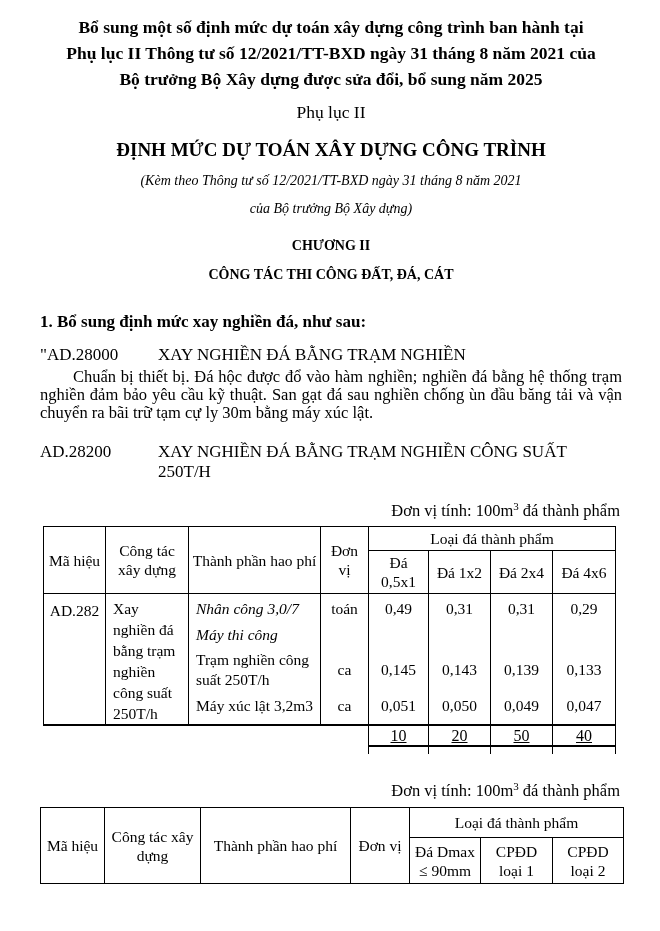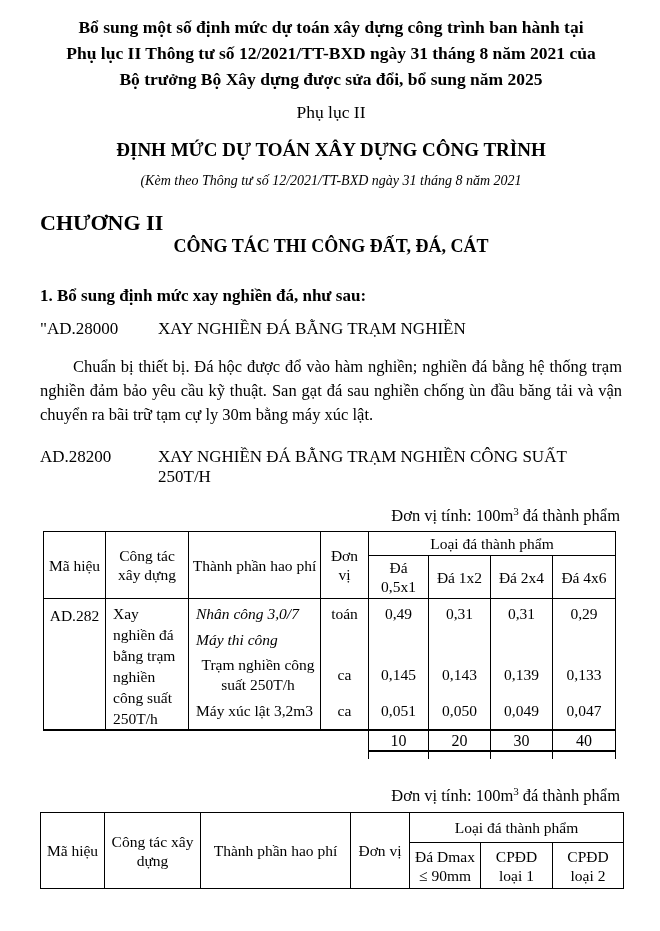--- a/index.html
+++ b/index.html
@@ -10,28 +10,28 @@
     color: #000;
     position: relative;
     overflow: hidden;
   }
   .doc { padding: 14px 38px 0 40px; }
 
   .hdr-block { text-align: center; font-weight: bold; font-size: 17.5px; line-height: 26px; }
   .phu-luc   { text-align: center; font-weight: normal; font-size: 17.5px; margin-top: 10px; }
   .main-title{ text-align: center; font-weight: bold; font-size: 19px; margin-top: 16px; }
   .subtitle  { text-align: center; font-style: italic; font-size: 14px; line-height: 28px; margin-top: 6px; }
-  .chapter   { text-align: left; font-weight: bold; font-size: 22px; margin-top: 15px; }
-  .chapter-title { text-align: center; font-weight: bold; font-size: 18px; }
+  .chapter   { text-align: center; font-weight: bold; font-size: 14px; margin-top: 15px; }
+  .chapter-title { text-align: center; font-weight: bold; font-size: 14px; margin-top: 13px; }
 
   .section-heading { font-weight: bold; font-size: 17px; margin-top: 29px; }
   .code-line { font-size: 17px; margin-top: 13px; display: flex; }
   .code-line .code { min-width: 118px; }
   .work-label { font-style: italic; font-size: 17px; margin-top: 10px; padding-left: 35px; }
-  .work-desc { font-size: 16.5px; line-height: 24px; margin-top: 16px; text-align: justify; text-indent: 33px; }
+  .work-desc { font-size: 16.5px; line-height: 18px; margin-top: 3px; text-align: justify; text-indent: 33px; }
 
   .unit-note { text-align: right; font-size: 16.5px; padding-right: 2px; }
   .unit-note-1 { margin-top: 19px; }
   .unit-note-2 { margin-top: 27px; }
   sup { font-size: 11px; vertical-align: super; line-height: 0; }
 
   table { border-collapse: collapse; table-layout: fixed; }
   .t1 { margin: 5px 0 0 3px; width: 572px; }
   .t2 { margin: 6px 0 0 0; width: 583px; }
   th, td { border: 1.5px solid #000; font-weight: normal; font-size: 15.5px; vertical-align: middle; }
@@ -39,47 +39,48 @@
   .body-row td { vertical-align: top; border-bottom: 2px solid #000; }
   td.code-cell { text-align: center; padding-top: 8px; }
   td.work-cell { padding: 4px 4px 0 7px; line-height: 21px; }
 
   .subrows { display: flex; flex-direction: column; }
   .sr { display: flex; align-items: center; line-height: 20px; }
   .sr-1 { height: 26px; }
   .sr-2 { height: 26px; }
   .sr-3 { height: 44px; }
   .sr-4 { height: 28px; }
-  .hp .sr { padding-left: 7px; text-align: center; }
+  .hp .sr { padding-left: 7px; }
   .ctr .sr { justify-content: center; }
   .italic { font-style: italic; }
   .subrows { padding-top: 2px; }
 
   .footer-row td, .stub-row td { border: none; }
   .footer-row td.foot {
     border: 1.5px solid #000; border-top: 2px solid #000; border-bottom: 2px solid #000;
-    text-align: center; font-size: 16px; height: 21px;
+    text-align: center; font-size: 16px; height: 21px; text-decoration: underline;
   }
   .stub-row td.stub { border-left: 1.5px solid #000; border-right: 1.5px solid #000; height: 8px; }
 </style>
 </head>
 <body>
 
 <div class="doc">
 
   <div class="hdr-block">
     <div>Bổ sung một số định mức dự toán xây dựng công trình ban hành tại</div>
     <div>Phụ lục II Thông tư số 12/2021/TT-BXD ngày 31 tháng 8 năm 2021 của</div>
     <div>Bộ trưởng Bộ Xây dựng được sửa đổi, bổ sung năm 2025</div>
   </div>
 
   <div class="phu-luc">Phụ lục II</div>
   <div class="main-title">ĐỊNH MỨC DỰ TOÁN XÂY DỰNG CÔNG TRÌNH</div>
   <div class="subtitle">
     <div>(Kèm theo Thông tư số 12/2021/TT-BXD ngày 31 tháng 8 năm 2021</div>
+    <div>của Bộ trưởng Bộ Xây dựng)</div>
   </div>
   <div class="chapter">CHƯƠNG II</div>
   <div class="chapter-title">CÔNG TÁC THI CÔNG ĐẤT, ĐÁ, CÁT</div>
 
   <div class="section-heading">1. Bổ sung định mức xay nghiền đá, như sau:</div>
 
   <div class="code-line">
     <span class="code">"AD.28000</span>
     <span>XAY NGHIỀN ĐÁ BẰNG TRẠM NGHIỀN</span>
   </div>
@@ -169,21 +170,21 @@
           <div class="sr sr-2"></div>
           <div class="sr sr-3">0,133</div>
           <div class="sr sr-4">0,047</div>
         </div>
       </td>
     </tr>
     <tr class="footer-row">
       <td colspan="4"></td>
       <td class="foot">10</td>
       <td class="foot">20</td>
-      <td class="foot">30</td>
+      <td class="foot">50</td>
       <td class="foot">40</td>
     </tr>
     <tr class="stub-row">
       <td colspan="4"></td>
       <td class="stub"></td>
       <td class="stub"></td>
       <td class="stub"></td>
       <td class="stub"></td>
     </tr>
   </tbody>

